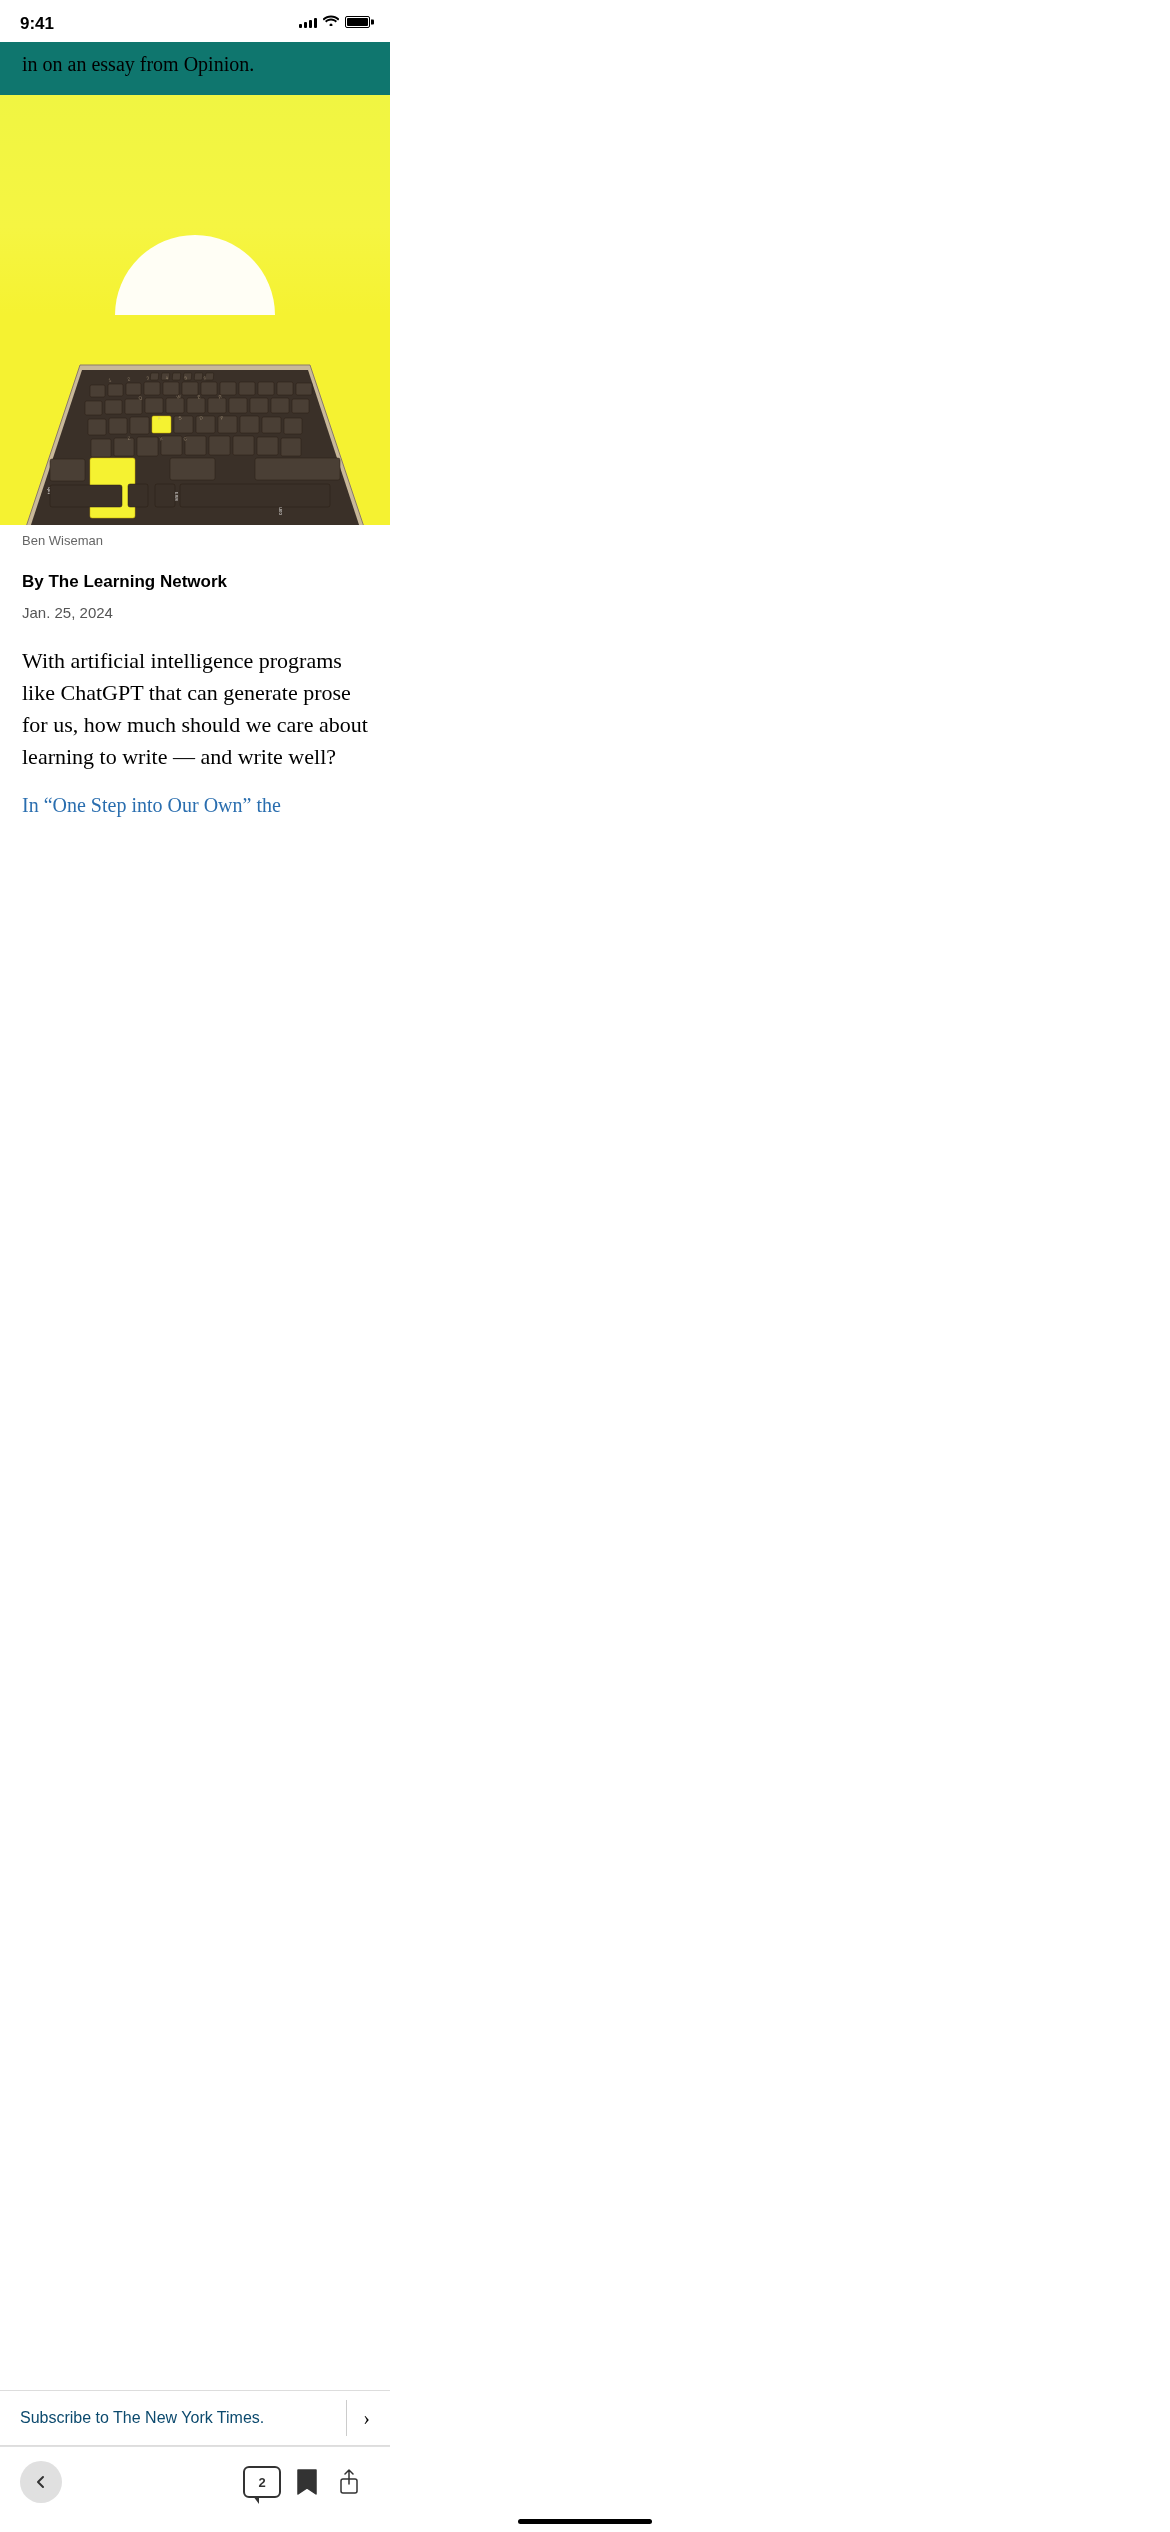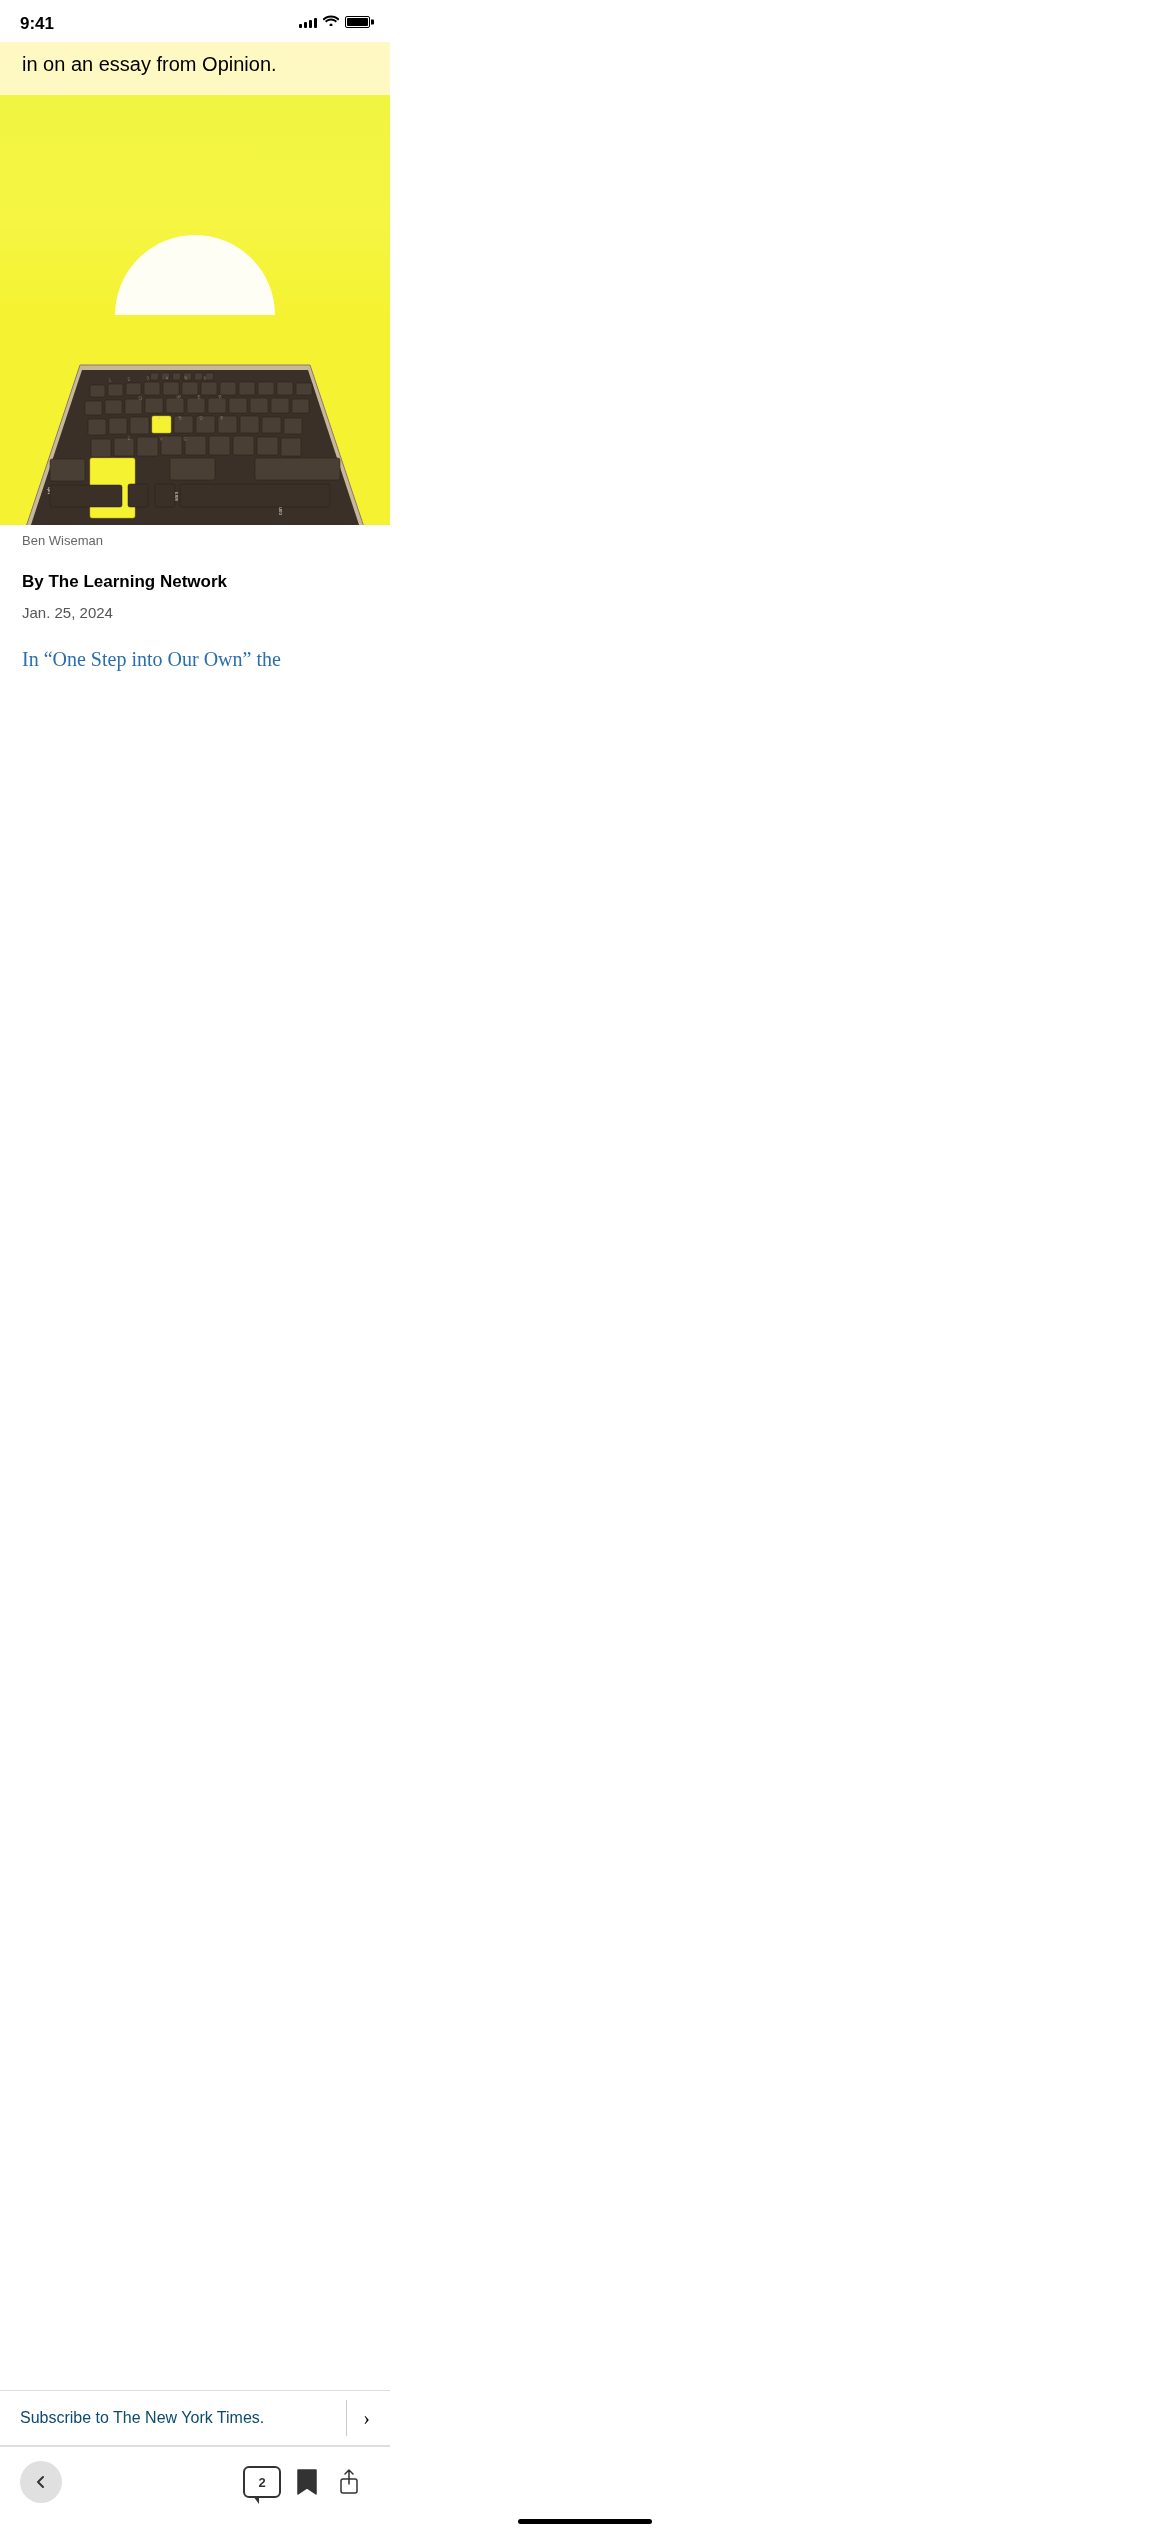--- a/index.html
+++ b/index.html
@@ -80,25 +80,25 @@
     .battery-fill {
       width: 100%;
       height: 100%;
       background: #000;
       border-radius: 1px;
     }
 
     
     .intro-text {
       padding: 8px 22px 16px 22px;
-      font-family: Liberation Sans, sans-serif;
+      font-family: Liberation Serif, serif;
       font-size: 20px;
       line-height: 1.45;
       color: #000;
-      background: #fef9c3;
+      background: #0f766e;
     }
 
     
     .hero-image {
       width: 100%;
       height: 430px;
       background: #f5f231;
       position: relative;
       overflow: hidden;
     }
@@ -507,20 +507,21 @@
 <div class="image-caption">
   <span>Ben Wiseman</span>
 </div>
 
 <div class="article-meta">
   <div class="article-author">By The Learning Network</div>
   <div class="article-date">Jan. 25, 2024</div>
 </div>
 
 <div class="article-body">
+  <p class="article-deck">With artificial intelligence programs like ChatGPT that can generate prose for us, how much should we care about learning to write — and write well?</p>
   <p class="article-text-partial">In “One Step into Our Own” the</p>
 </div>
 
 <div class="subscribe-bar">
   <div class="subscribe-left">
     <span class="subscribe-text">Subscribe to The New York Times.</span>
   </div>
   <div class="subscribe-divider"></div>
   <div class="subscribe-right">
     <span class="subscribe-chevron">›</span>

